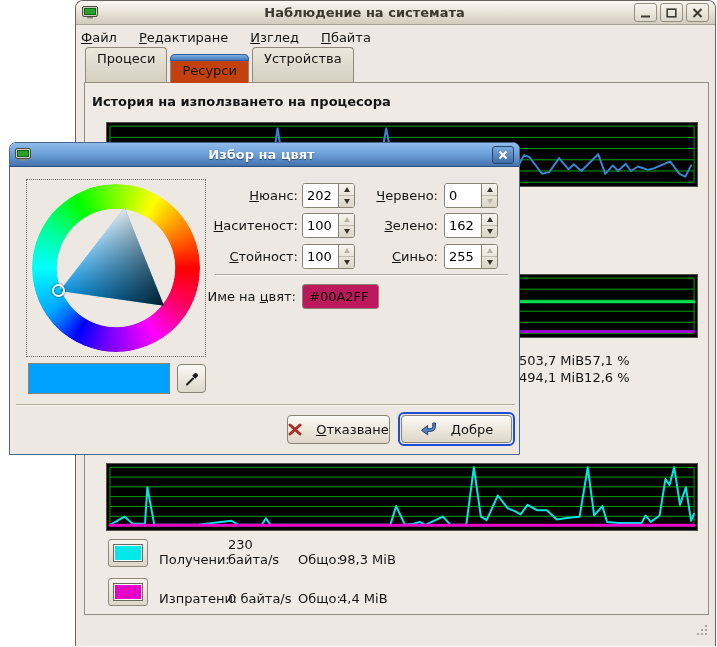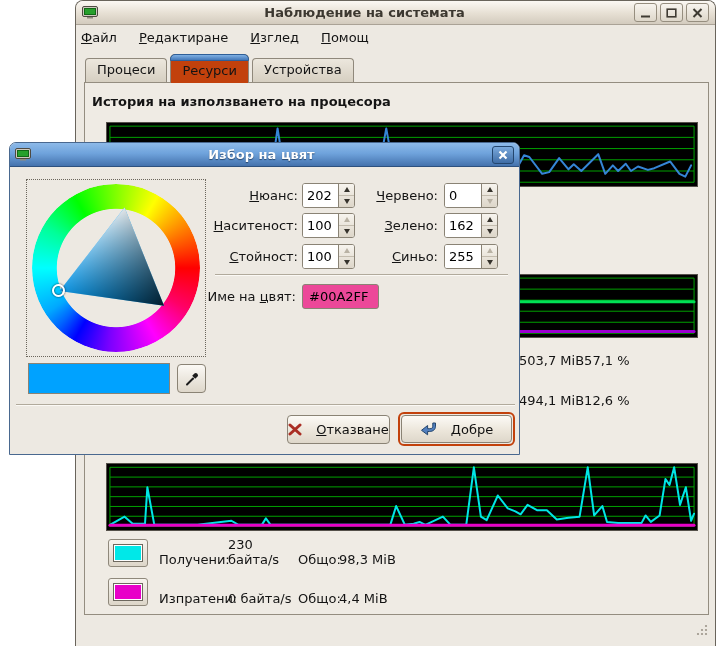--- a/index.html
+++ b/index.html
@@ -12,21 +12,21 @@
     background:#EDE9E2;border:1px solid #69645b;border-bottom:none;border-radius:8px 8px 0 0}
   .main-titlebar{position:absolute;left:0;top:0;right:0;height:24px;border-radius:7px 7px 0 0;
     background:linear-gradient(#fbf8f3,#e6dfd3 55%,#d3cbbe);border-bottom:1px solid #aaa296;
     display:flex;align-items:center;padding:0 6px}
   .main-title{flex:1;text-align:center;font-weight:bold;color:#3c3830}
   .winbtn{width:23px;height:19px;margin-left:3px;border:1px solid #968e7f;border-radius:3px;
     background:linear-gradient(#f7f4ee,#ded7ca);display:flex;align-items:center;justify-content:center}
   .menubar{position:absolute;left:0;top:25px;right:0;height:27px;display:flex;align-items:flex-start;padding-left:5px}
   .menu-item{padding:4px 10px 4px 0;margin-right:12px;cursor:default}
   .tabbar{position:absolute;left:9px;top:53px;height:29px;display:flex;align-items:flex-end}
-  .tab{height:25px;padding:3px 11px 0;background:linear-gradient(#ece7dd,#d5cec0);
+  .tab{height:36px;padding:3px 11px 0;background:linear-gradient(#ece7dd,#d5cec0);
     border:1px solid #8f887b;border-bottom:none;border-radius:4px 4px 0 0;margin-right:3px}
   .tab.active{position:relative;height:29px;background:#c2410c;z-index:3;padding-top:8px;
     border-radius:5px 5px 0 0}
   .tab.active .cap{position:absolute;left:-1px;right:-1px;top:-1px;height:7px;border:1px solid #2f5f98;
     border-radius:5px 5px 0 0;background:linear-gradient(#7fb0e4,#4478b8)}
   .notebook{position:absolute;left:8px;top:81px;width:625px;height:533px;
     border:1px solid #948d80;background:#EFEBE4;z-index:1}
   .section-heading{position:absolute;font-weight:bold;z-index:2}
   .chart{position:absolute;background:#000;z-index:2;border:1px solid #55514a}
   .mem-row{position:absolute;left:443px;width:130px;display:flex;justify-content:flex-start;z-index:2}
@@ -68,29 +68,29 @@
     font:13px "DejaVu Sans","Liberation Sans",sans-serif}
   .spin-btns{width:16px;border-left:1px solid #8a8375;background:linear-gradient(#f7f4ee,#ddd6c9);
     display:flex;flex-direction:column}
   .sb{flex:1;display:flex;align-items:center;justify-content:center}
   .sb.up{border-bottom:1px solid #c3bcae}
   .tri-up{width:0;height:0;border-left:3.5px solid transparent;border-right:3.5px solid transparent;border-bottom:5px solid #36332c}
   .tri-down{width:0;height:0;border-left:3.5px solid transparent;border-right:3.5px solid transparent;border-top:5px solid #36332c}
   .sb.disabled .tri-up{border-bottom-color:#b9b2a4}
   .sb.disabled .tri-down{border-top-color:#b9b2a4}
   .sep{position:absolute;height:2px;border-top:1px solid #b1aa9c;border-bottom:1px solid #fbf9f5}
-  .entry{position:absolute;height:25px;border:1px solid #8a8375;border-radius:3px;background:#ec4899;
+  .entry{position:absolute;height:25px;border:1px solid #8a8375;border-radius:3px;background:#be185d;
     padding:2px 6px;font:13px "DejaVu Sans","Liberation Sans",sans-serif;outline:none}
   .preview{position:absolute;left:18px;top:220px;width:142px;height:31px;border:1px solid #8a8375}
   .tool-btn{position:absolute;border:1px solid #8a8375;border-radius:4px;
     background:linear-gradient(#fbf9f5,#ded7ca);display:flex;align-items:center;justify-content:center}
   .gbtn{position:absolute;display:flex;align-items:center;justify-content:center;gap:14px;
     background:linear-gradient(#fcfaf6,#ece6db 55%,#ded7ca);border:1px solid #8a8375;border-radius:4px;color:#111;
     font:13px "DejaVu Sans","Liberation Sans",sans-serif}
-  .ok-wrap{position:absolute;left:388px;top:269px;width:117px;height:34px;border:2px solid #c2410c;border-radius:6px}
+  .ok-wrap{position:absolute;left:388px;top:269px;width:117px;height:34px;border:2px solid #1d4ed8;border-radius:6px}
   .ok-wrap .gbtn{position:absolute;inset:1px}
 </style>
 </head>
 <body>
 
 <div id="main-window">
   <div class="main-titlebar">
     <span style="display:flex">
       <svg width="16" height="15" viewBox="0 0 16 15">
           <rect x="0.5" y="1.5" width="15" height="10" rx="1.5" fill="#cfcac0" stroke="#4e4a42"></rect>
@@ -120,21 +120,21 @@
             <line x1="9.5" y1="1" x2="1.5" y2="9" stroke="#3f3b33" stroke-width="2"></line>
           </svg>
         </span>
       </span>
   </div>
 
   <div class="menubar">
     <span class="menu-item"><u>Ф</u><span>айл</span></span>
     <span class="menu-item"><u>Р</u><span>едактиране</span></span>
     <span class="menu-item"><u>И</u><span>зглед</span></span>
-    <span class="menu-item"><u>П</u><span>омощ</span></span>
+    <span class="menu-item"><u>П</u><span>байта</span></span>
   </div>
 
   <div class="tabbar">
     <span class="tab">Процеси</span>
     <span class="tab active"><span class="cap"></span><span>Ресурси</span></span>
     <span class="tab">Устройства</span>
   </div>
 
   <div class="notebook"></div>
 
@@ -165,21 +165,21 @@
         <line x1="0.5" y1="76.2" x2="99.5" y2="76.2" stroke="#00a000" stroke-width="1" vector-effect="non-scaling-stroke"></line>
         <polyline points="0.50,43.27 99.50,43.27" fill="none" stroke="#00df55" stroke-width="3" vector-effect="non-scaling-stroke" stroke-linejoin="round" stroke-linecap="round"></polyline>
         <polyline points="0.50,91.33 99.50,91.33" fill="none" stroke="#9b00d0" stroke-width="3" vector-effect="non-scaling-stroke" stroke-linejoin="round" stroke-linecap="round"></polyline>
       </svg>
     </div>
 
   <div class="mem-row" style="top:352px">
     <span>503,7 MiB</span>
     <span>57,1 %</span>
   </div>
-  <div class="mem-row" style="top:392px">
+  <div class="mem-row" style="top:369px">
     <span>494,1 MiB</span>
     <span>12,6 %</span>
   </div>
 
   <div class="chart" style="left: 30px; top: 462px; width: 592px; height: 68px; background: rgb(0, 0, 0);">
       <svg viewBox="0 0 100 100" preserveAspectRatio="none" width="100%" height="100%" style="display: block;">
         <line x1="0.5" y1="5" x2="99.5" y2="5" stroke="#00a000" stroke-width="1" vector-effect="non-scaling-stroke"></line>
         <line x1="0.5" y1="94" x2="99.5" y2="94" stroke="#00a000" stroke-width="1" vector-effect="non-scaling-stroke"></line>
         <line x1="0.5" y1="5" x2="0.5" y2="94" stroke="#00a000" stroke-width="1" vector-effect="non-scaling-stroke"></line>
         <line x1="99.5" y1="5" x2="99.5" y2="94" stroke="#00a000" stroke-width="1" vector-effect="non-scaling-stroke"></line>

